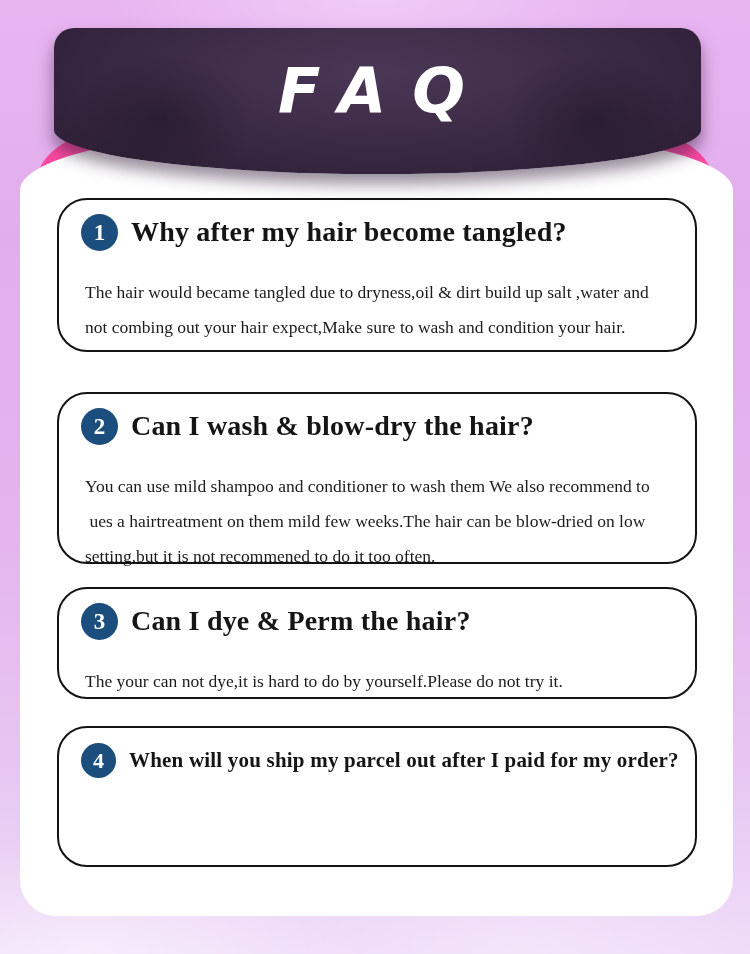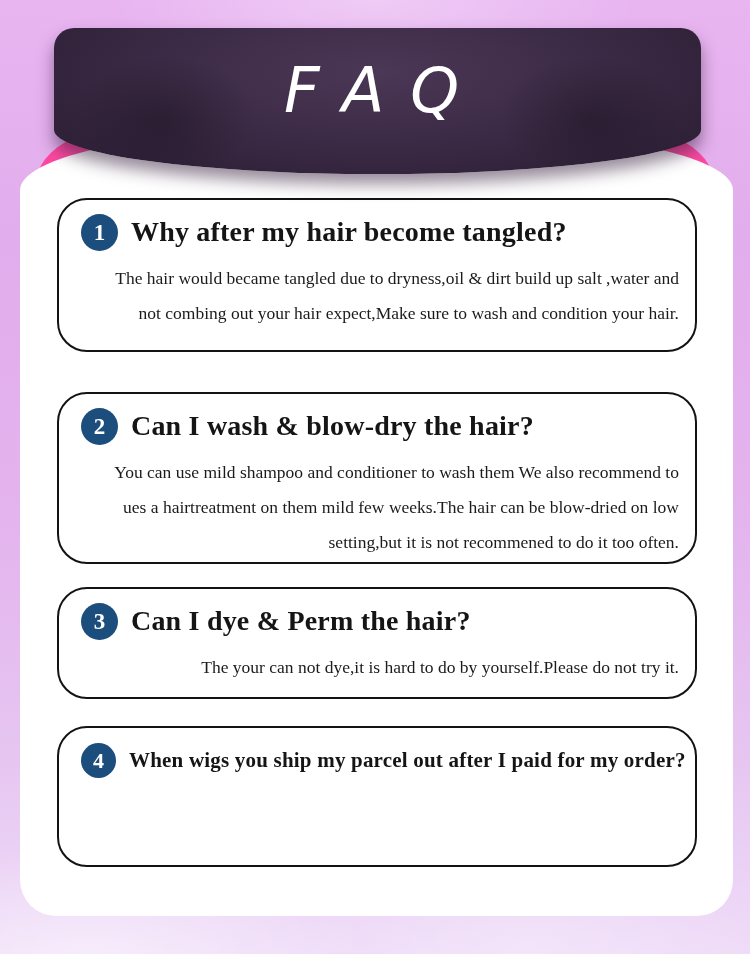--- a/index.html
+++ b/index.html
@@ -27,21 +27,21 @@
     background:
       radial-gradient(130px 90px at 17% 62%, rgba(10,5,12,.28), transparent 70%),
       radial-gradient(130px 90px at 83% 62%, rgba(10,5,12,.28), transparent 70%),
       radial-gradient(60% 85% at 50% 30%, var(--banner-light,#4b3756) 0%, #3c2b46 55%, var(--banner-dark,#2e2037) 100%);
     border-radius:20px 20px 50% 50% / 20px 20px 44px 44px;
     box-shadow:0 10px 16px rgba(52,27,57,.5);
   }
   .faq-title{
     position:absolute;left:0;right:14px;top:32px;text-align:center;
     color:var(--faq-text,#ffffff);
-    font-family:"DejaVu Sans",sans-serif;font-style:italic;font-weight:400;
+    font-family:"DejaVu Sans",sans-serif;font-style:italic;font-weight:700;
     font-size:62px;line-height:1;letter-spacing:26px;padding-left:28px;
   }
   .cards{position:absolute;left:37px;top:70px;width:640px;}
   .card{
     box-sizing:border-box;width:640px;background:#fff;
     border:2px solid var(--card-border,#131313);border-radius:30px;
     padding:12px 16px 0 22px;
   }
   .card1{height:154px;margin-bottom:40px;}
   .card2{height:172px;margin-bottom:23px;}
@@ -53,21 +53,21 @@
     background:var(--badge-bg,#1c4e7d);color:var(--badge-text,#ffffff);
     text-align:center;font-weight:700;font-size:23px;line-height:37px;
   }
   .question{
     margin:0;font-weight:700;font-size:28px;line-height:40px;
     color:var(--question-text,#151515);letter-spacing:.2px;
     white-space:nowrap;
   }
   .card4 .question{font-size:21px;}
   .card4 .badge{width:35px;height:35px;font-size:22px;line-height:35px;}
-  .answer{margin-top:9px;padding-left:4px;text-align:right;}
+  .answer{margin-top:23px;padding-left:4px;}
   .answer p{
     margin:0;font-size:17.5px;line-height:35px;
     color:var(--answer-text,#1b1b1b);white-space:pre-wrap;
   }
 </style>
 </head>
 <body>
 
 <div class="stage">
 
@@ -105,21 +105,21 @@
           <h2 class="question">Can I dye &amp; Perm the hair?</h2>
         </div>
         <div class="answer">
           <p>The your can not dye,it is hard to do by yourself.Please do not try it.</p>
         </div>
       </section>
 
       <section class="card card4">
         <div class="card-head">
           <span class="badge">4</span>
-          <h2 class="question">When wigs you ship my parcel out after I paid for my order?</h2>
+          <h2 class="question">When will you ship my parcel out after I paid for my order?</h2>
         </div>
       </section>
 
     </div>
   </div>
 
   <div class="banner">
     <div class="faq-title">FAQ</div>
   </div>
 

